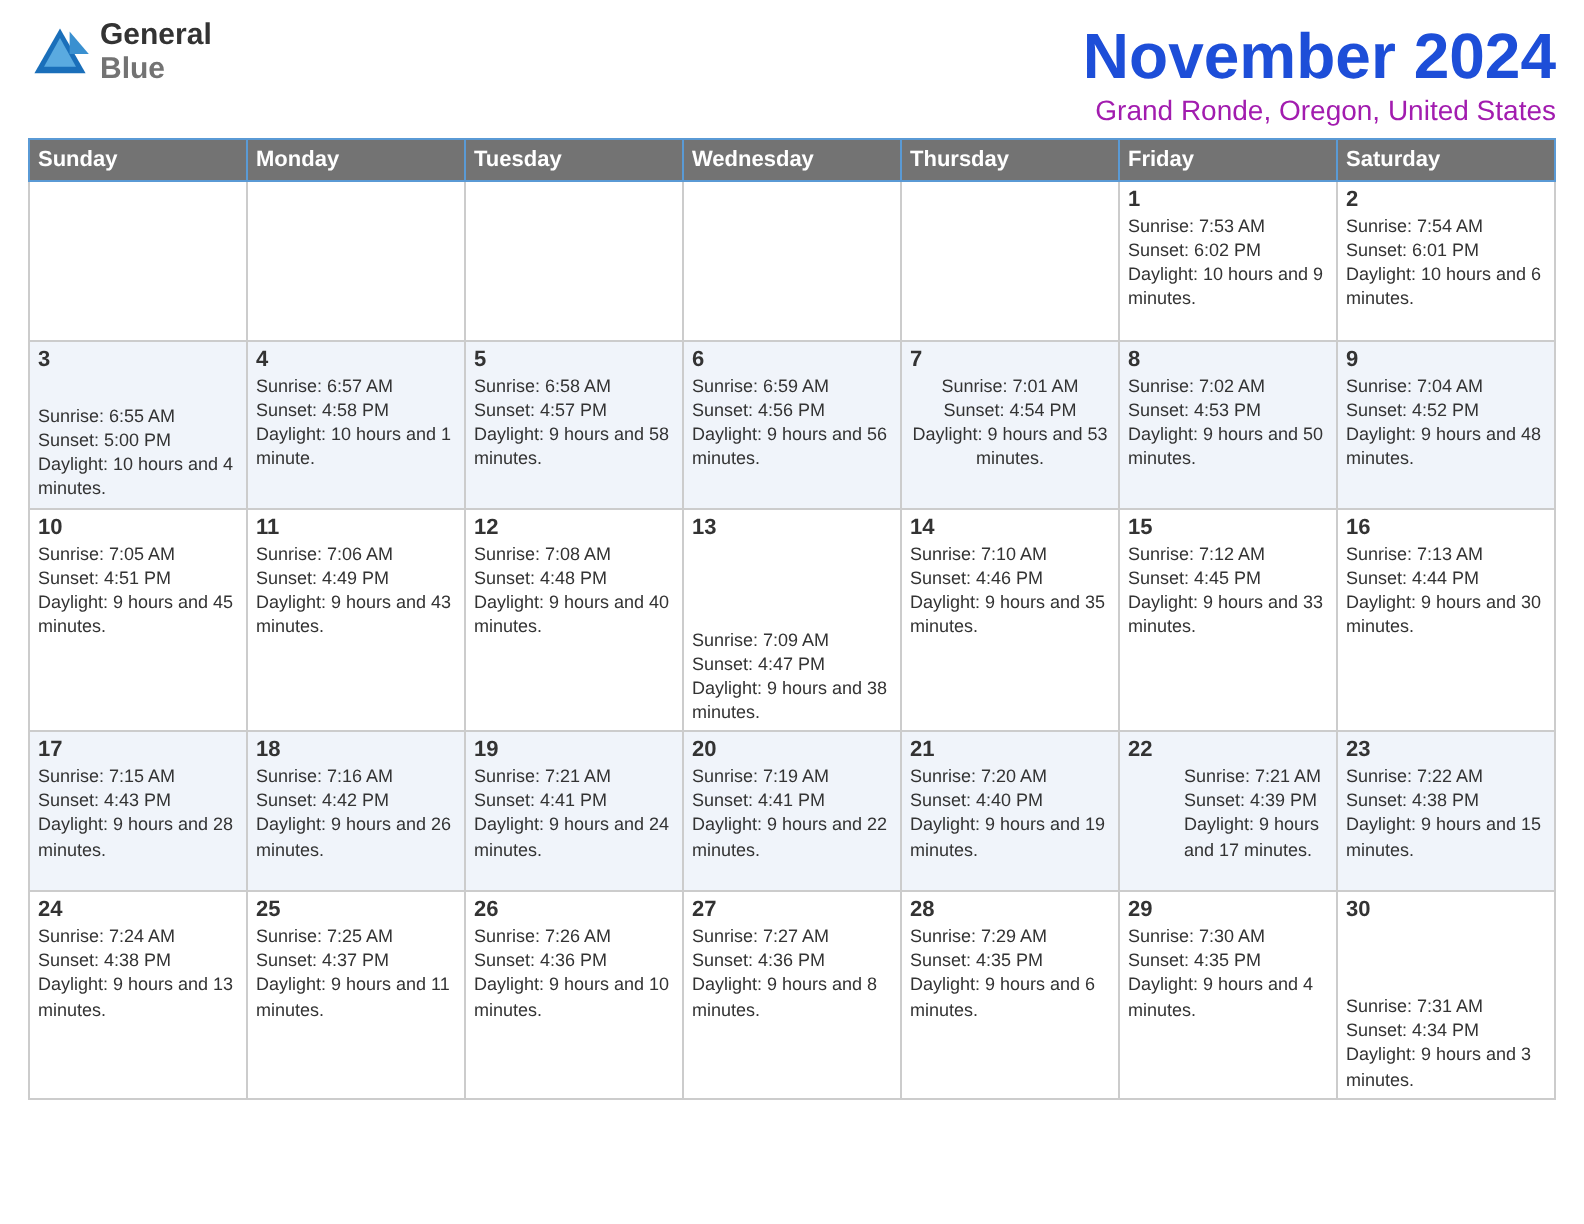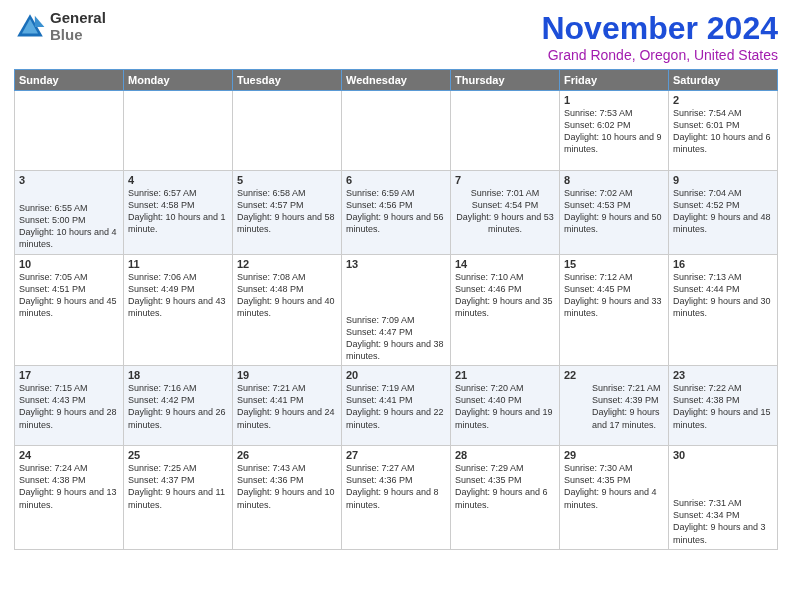--- a/index.html
+++ b/index.html
@@ -302,21 +302,21 @@
 Daylight: 9 hours and 13 minutes.</div>
           </td>
           <td>
             <span class="day-number">25</span>
             <div class="day-info" style="white-space: pre-line;">Sunrise: 7:25 AM
 Sunset: 4:37 PM
 Daylight: 9 hours and 11 minutes.</div>
           </td>
           <td>
             <span class="day-number">26</span>
-            <div class="day-info" style="white-space: pre-line;">Sunrise: 7:43 AM
+            <div class="day-info" style="white-space: pre-line;">Sunrise: 7:26 AM
 Sunset: 4:36 PM
 Daylight: 9 hours and 10 minutes.</div>
           </td>
           <td>
             <span class="day-number">27</span>
             <div class="day-info" style="white-space: pre-line;">Sunrise: 7:27 AM
 Sunset: 4:36 PM
 Daylight: 9 hours and 8 minutes.</div>
           </td>
           <td>

